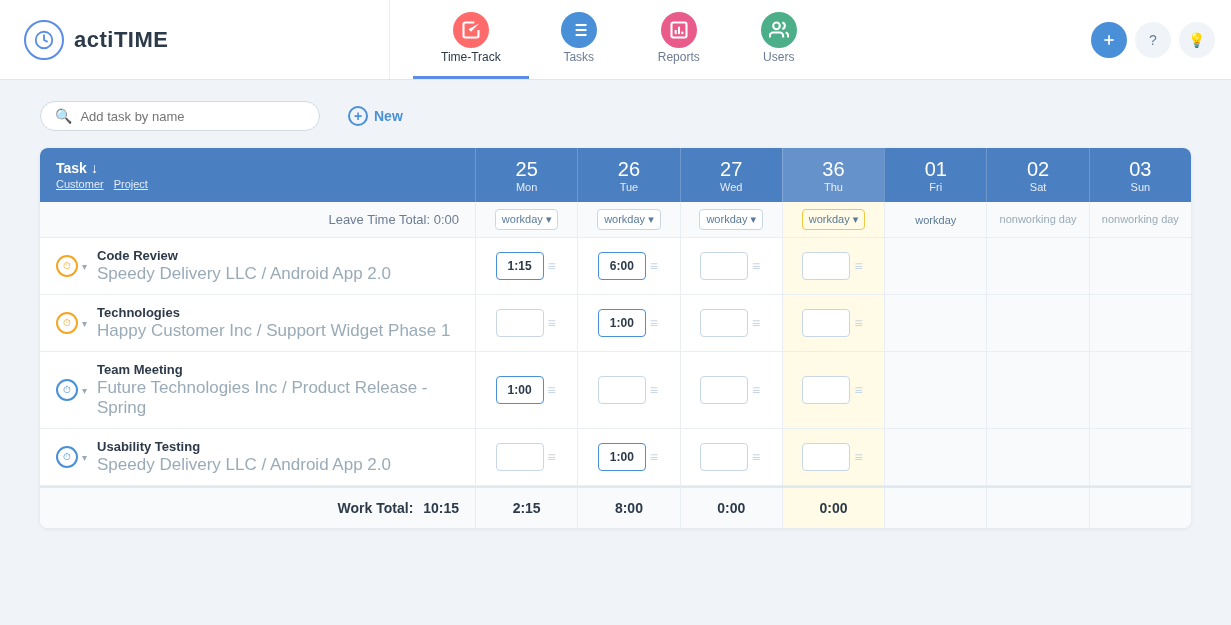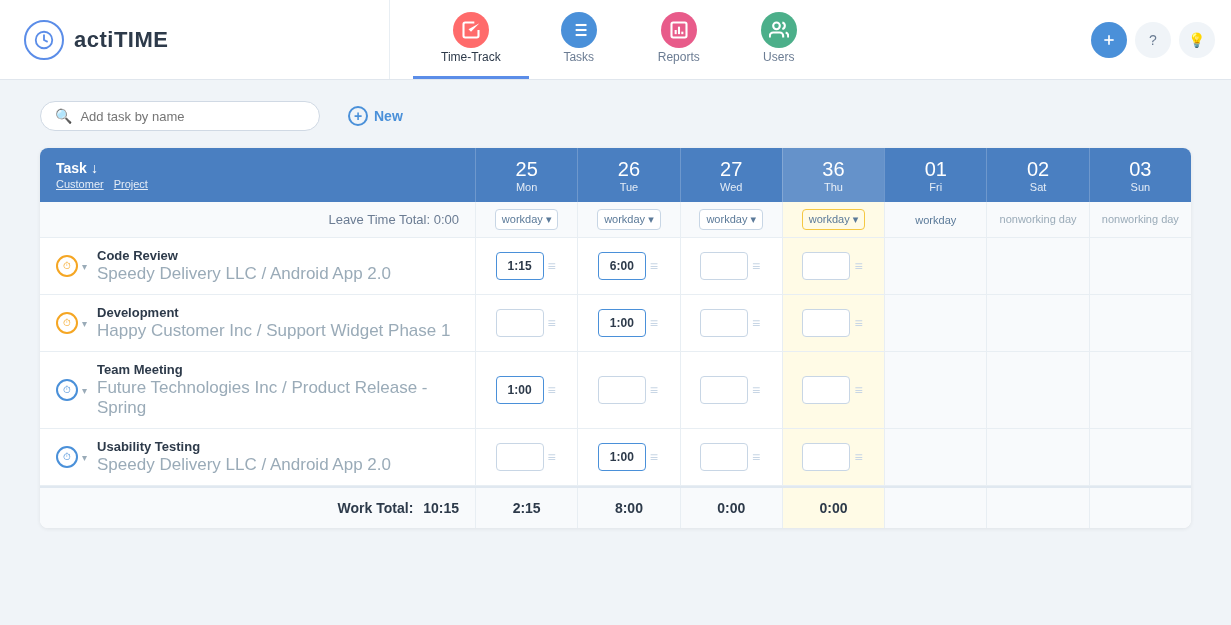--- a/index.html
+++ b/index.html
@@ -272,21 +272,21 @@
       <div class="empty-cell"></div>
     </div>
 
     <div class="task-row">
       <div class="task-info">
         <div class="task-timer">
           <div class="timer-icon orange">⏱</div>
           <span class="timer-chevron">▾</span>
         </div>
         <div>
-          <div class="task-name">Development</div>
+          <div class="task-name">Technologies</div>
           <div class="task-path">
             <span>Happy Customer Inc</span>
             <span> / </span>
             <span>Support Widget Phase 1</span>
           </div>
         </div>
       </div>
       <div class="time-cell">
         <input class="time-input empty" value="" style="">
         <span class="cell-menu">≡</span>

